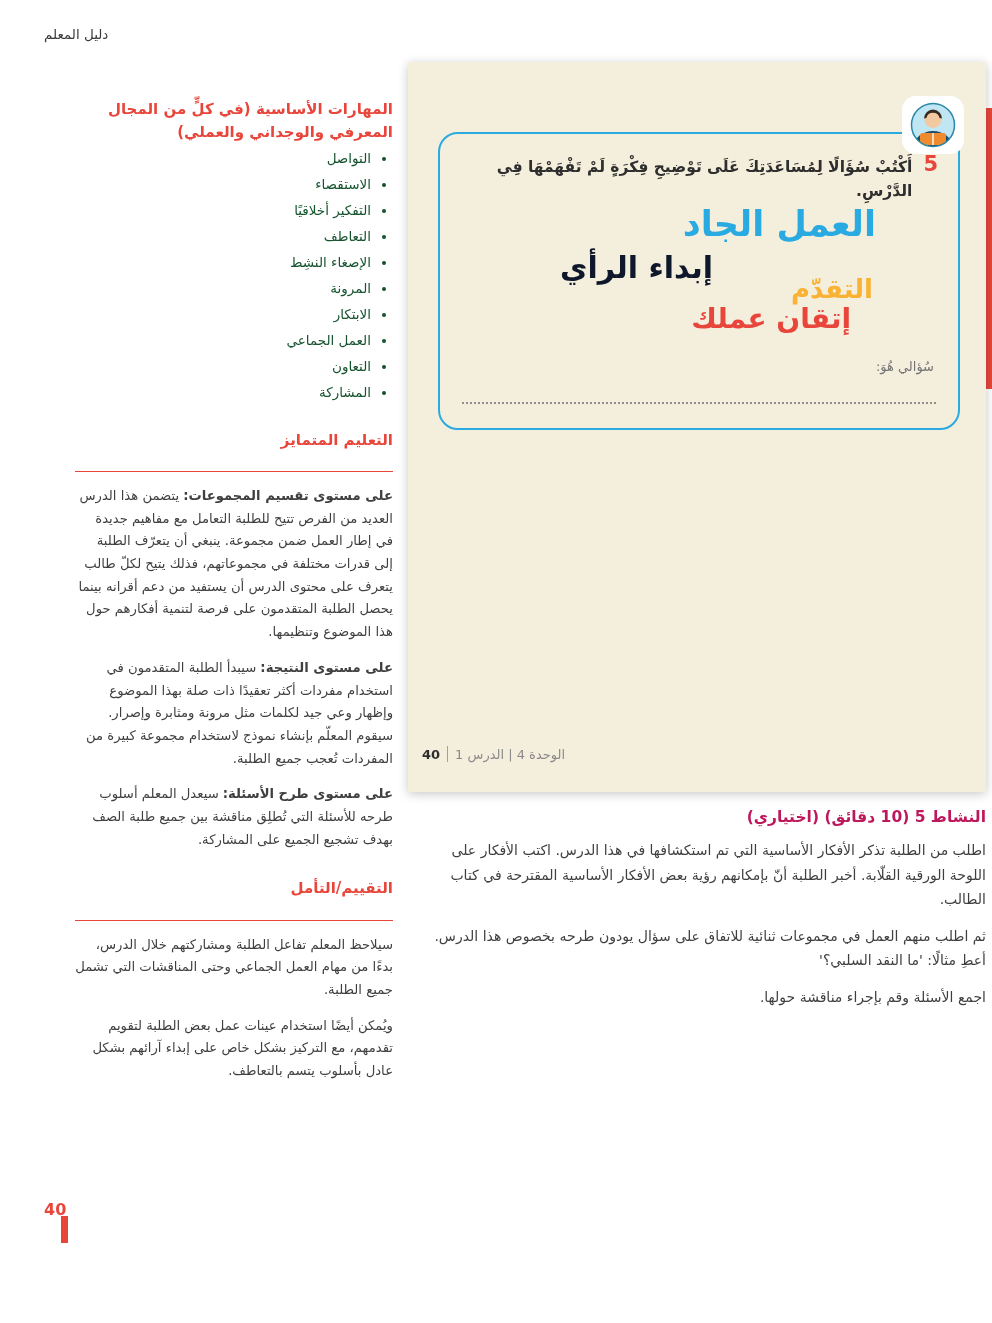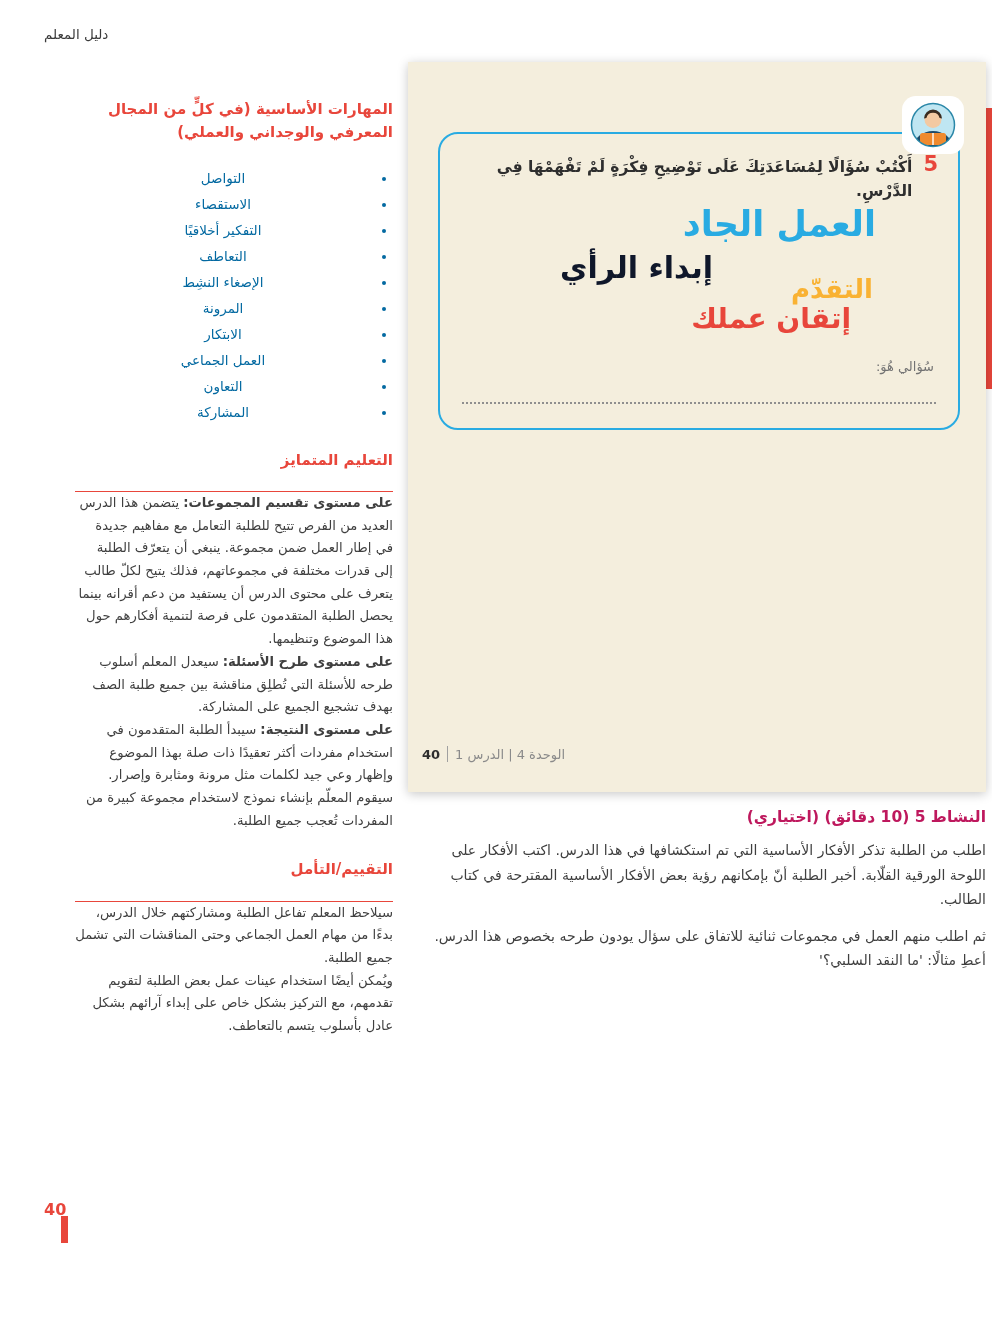--- a/index.html
+++ b/index.html
@@ -12,23 +12,23 @@
   .doc-header { position:absolute; top:26px; left:44px; font-size:13.5px; color:#3a3a3a; direction:rtl; }
 
   
   .edge-bar-right { position:absolute; right:0; top:108px; width:7px; height:281px; background:#e8463b; }
   .edge-bar-bottom-left { position:absolute; left:61px; bottom:0; width:7px; height:27px; background:#e8463b; }
 
   
   .sidebar { position:absolute; left:75px; top:98px; width:318px; direction:rtl; text-align:right; color:#3f3f3f; }
   .red-heading { color:#e8463b; font-weight:700; font-size:15px; line-height:1.55; }
   .rule-heading { border-bottom:1.5px solid #e8463b; padding-bottom:19px; margin-top:26px; }
-  .skills-list { list-style:disc; padding-right:22px; margin-top:24px; font-size:13.5px; color:#0369a1;text-align:center; }
+  .skills-list { list-style:disc; padding-right:22px; margin-top:4px; font-size:13.5px; color:#14532d; }
   .skills-list li { margin-bottom:6.5px; line-height:1.45; }
-  .body-p { font-size:13.2px; line-height:1.72; }
+  .body-p { font-size:13.2px; line-height:1.72; margin-top:13px; }
   .body-p b { margin-left:4px; }
 
   
   .student-card { position:absolute; left:408px; top:62px; width:578px; height:730px; background:#f4eedd;
                   box-shadow:0 2px 10px rgba(0,0,0,.22); direction:rtl; }
   .activity-box { position:absolute; top:70px; right:26px; left:30px; height:298px;
                   border:2.5px solid #29abe2; border-radius:20px; padding:14px 20px 0 20px; }
   .icon-tab { position:absolute; top:34px; right:22px; width:62px; height:58px; background:#ffffff;
               border-radius:14px; display:flex; align-items:center; justify-content:center; z-index:2; }
   .prompt-row { display:flex; gap:11px; align-items:flex-start; padding-top:4px; }
@@ -77,24 +77,24 @@
       <li>العمل الجماعي</li>
       <li>التعاون</li>
       <li>المشاركة</li>
     </ul>
 
     <h2 class="red-heading rule-heading">التعليم المتمايز</h2>
     <p class="body-p">
       <b>على مستوى تقسيم المجموعات:</b><span>يتضمن هذا الدرس العديد من الفرص تتيح للطلبة التعامل مع مفاهيم جديدة في إطار العمل ضمن مجموعة. ينبغي أن يتعرّف الطلبة إلى قدرات مختلفة في مجموعاتهم، فذلك يتيح لكلّ طالب يتعرف على محتوى الدرس أن يستفيد من دعم أقرانه بينما يحصل الطلبة المتقدمون على فرصة لتنمية أفكارهم حول هذا الموضوع وتنظيمها.</span>
     </p>
     <p class="body-p">
-      <b>على مستوى طرح الأسئلة:</b><span>سيعدل المعلم أسلوب طرحه للأسئلة التي تُطلِق مناقشة بين جميع طلبة الصف بهدف تشجيع الجميع على المشاركة.</span>
+      <b>على مستوى النتيجة:</b><span>سيبدأ الطلبة المتقدمون في استخدام مفردات أكثر تعقيدًا ذات صلة بهذا الموضوع وإظهار وعي جيد لكلمات مثل مرونة ومثابرة وإصرار. سيقوم المعلّم بإنشاء نموذج لاستخدام مجموعة كبيرة من المفردات تُعجب جميع الطلبة.</span>
     </p>
     <p class="body-p">
-      <b>على مستوى النتيجة:</b><span>سيبدأ الطلبة المتقدمون في استخدام مفردات أكثر تعقيدًا ذات صلة بهذا الموضوع وإظهار وعي جيد لكلمات مثل مرونة ومثابرة وإصرار. سيقوم المعلّم بإنشاء نموذج لاستخدام مجموعة كبيرة من المفردات تُعجب جميع الطلبة.</span>
+      <b>على مستوى طرح الأسئلة:</b><span>سيعدل المعلم أسلوب طرحه للأسئلة التي تُطلِق مناقشة بين جميع طلبة الصف بهدف تشجيع الجميع على المشاركة.</span>
     </p>
 
     <h2 class="red-heading rule-heading">التقييم/التأمل</h2>
     <p class="body-p">سيلاحظ المعلم تفاعل الطلبة ومشاركتهم خلال الدرس، بدءًا من مهام العمل الجماعي وحتى المناقشات التي تشمل جميع الطلبة.</p>
     <p class="body-p">ويُمكن أيضًا استخدام عينات عمل بعض الطلبة لتقويم تقدمهم، مع التركيز بشكل خاص على إبداء آرائهم بشكل عادل بأسلوب يتسم بالتعاطف.</p>
   </aside>
 
   <section class="student-card">
     <div class="icon-tab">
       <svg width="46" height="46" viewBox="0 0 46 46">
@@ -134,17 +134,18 @@
       <span class="pnum">40</span>
       <span class="vline"></span>
       <span class="ref" dir="rtl">الوحدة 4 | الدرس 1</span>
     </div>
   </section>
 
   <section class="activity-section">
     <h2 class="activity-heading">النشاط 5 (10 دقائق) (اختياري)</h2>
     <p>اطلب من الطلبة تذكر الأفكار الأساسية التي تم استكشافها في هذا الدرس. اكتب الأفكار على اللوحة الورقية القلّابة. أخبر الطلبة أنّ بإمكانهم رؤية بعض الأفكار الأساسية المقترحة في كتاب الطالب.</p>
     <p>ثم اطلب منهم العمل في مجموعات ثنائية للاتفاق على سؤال يودون طرحه بخصوص هذا الدرس. أعطِ مثالًا: 'ما النقد السلبي؟'</p>
+    <p>اجمع الأسئلة وقم بإجراء مناقشة حولها.</p>
   </section>
 
   <div class="page-number">40</div>
 
 </div>
 
 </body></html>

